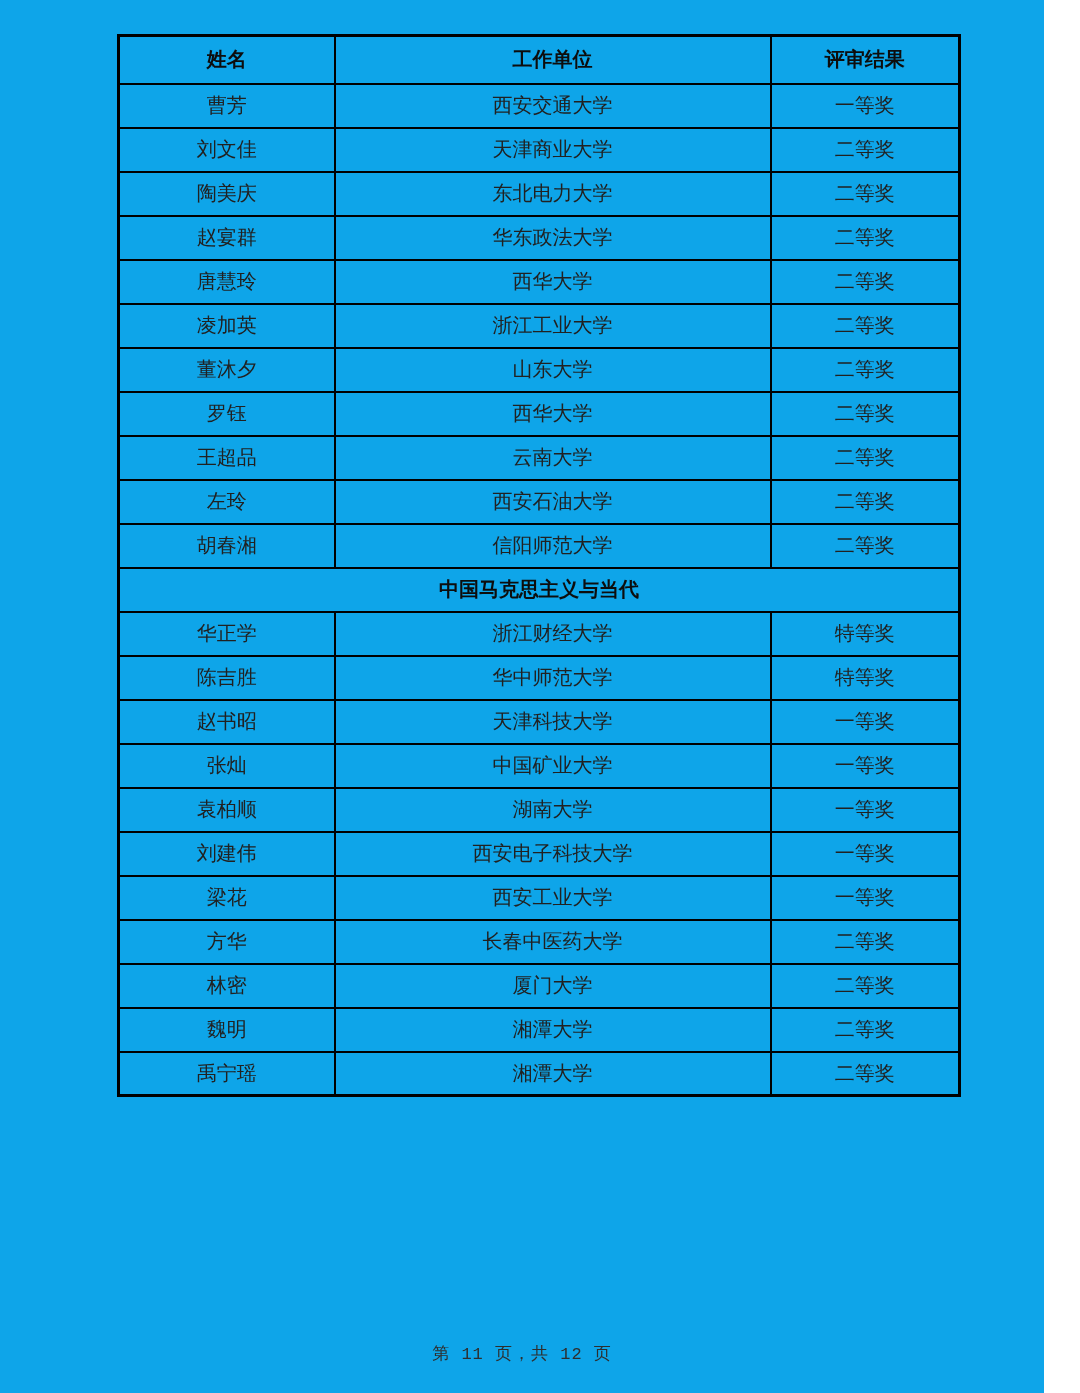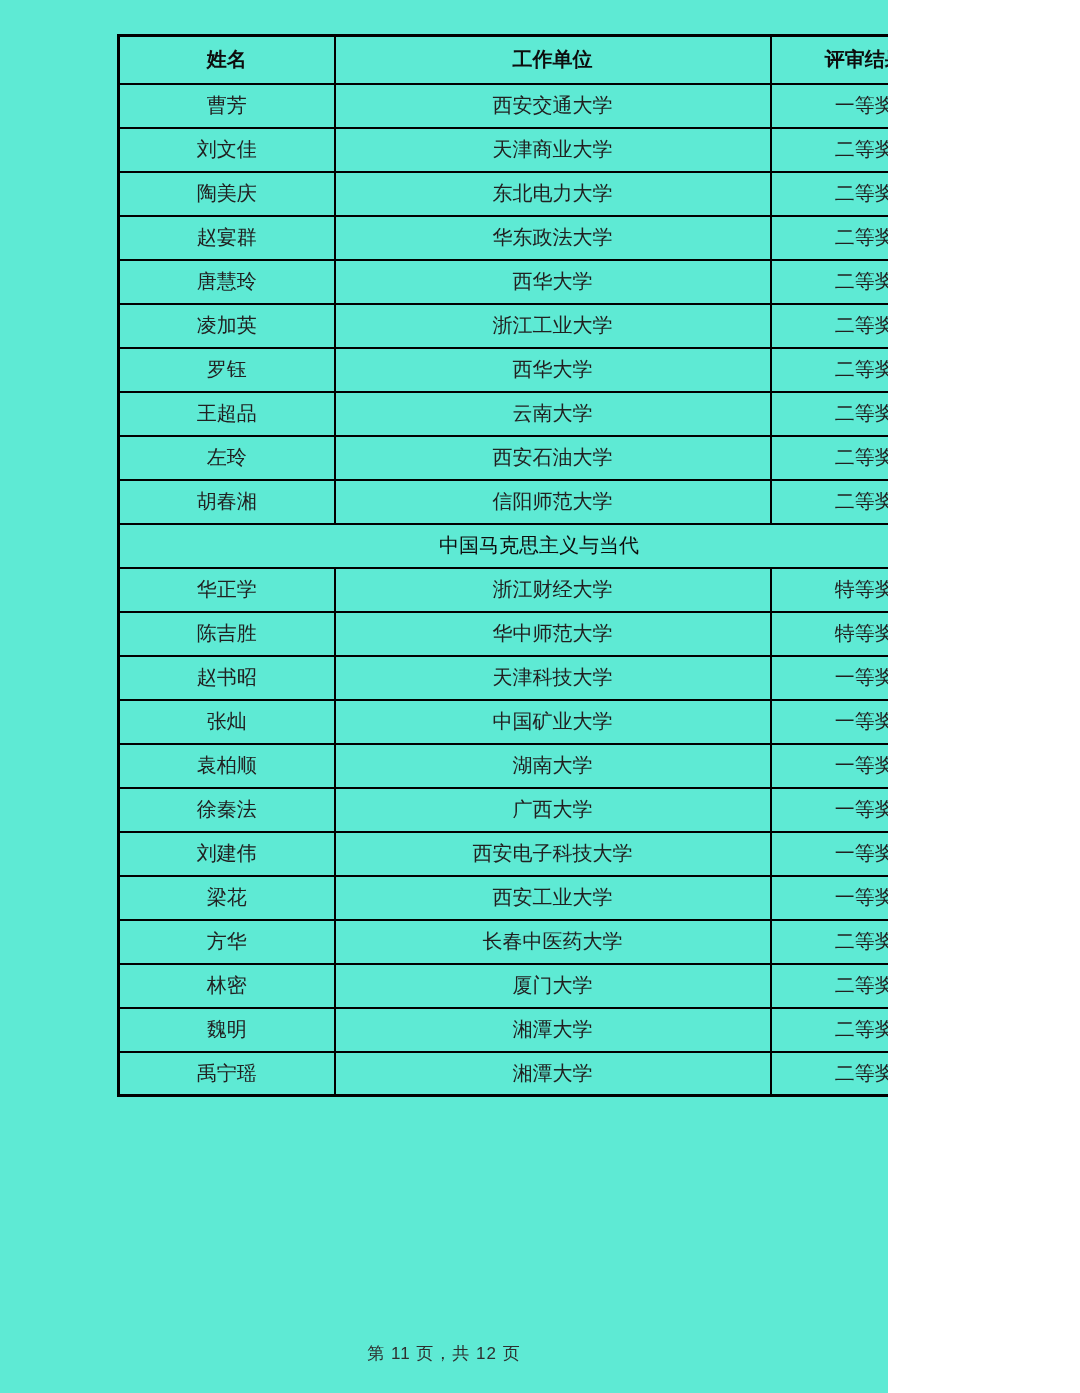--- a/index.html
+++ b/index.html
@@ -3,22 +3,22 @@
 <meta charset="utf-8">
 <style>
   * { margin: 0; padding: 0; box-sizing: border-box; }
   html, body {
     width: 1080px; height: 1393px;
     background: #ffffff;
     font-family: "Liberation Serif", "DejaVu Serif", serif;
   }
   .page {
     position: relative;
-    width: 888px; height: 1393px;
-    background: #5eead4;
+    width: 1044px; height: 1393px;
+    background: #0ea5e9;
     overflow: hidden;
   }
   table.award-table {
     position: absolute;
     left: 117px; top: 34px;
     width: 841px;
     border-collapse: collapse;
     table-layout: fixed;
     border: 3px solid #000;
   }
@@ -35,33 +35,33 @@
   .award-table thead th {
     height: 48px;
     font-family: "Liberation Sans", "DejaVu Sans", sans-serif;
     font-weight: bold;
     color: #0d0d0d;
     font-size: 20px;
   }
   .award-table tbody td { height: 44px; }
   .award-table td.section-cell {
     font-family: "Liberation Sans", "DejaVu Sans", sans-serif;
-    font-weight: normal;
+    font-weight: bold;
     color: #0d0d0d;
     font-size: 20px;
   }
   .page-footer {
     position: absolute;
     top: 1342px; left: 0;
     width: 100%;
     text-align: center;
     font-size: 17px;
     color: #2e2e2e;
     letter-spacing: 1px;
-    font-family: Liberation Sans, sans-serif;
+    font-family: Liberation Mono, monospace;
   }
 </style>
 </head>
 <body>
 
 <div class="page">
 
   <table class="award-table">
     <colgroup>
       <col style="width:216px">
@@ -101,20 +101,25 @@
           <td>唐慧玲</td>
           <td>西华大学</td>
           <td>二等奖</td>
         </tr>
         <tr>
           <td>凌加英</td>
           <td>浙江工业大学</td>
           <td>二等奖</td>
         </tr>
         <tr>
+          <td>董沐夕</td>
+          <td>山东大学</td>
+          <td>二等奖</td>
+        </tr>
+        <tr>
           <td>罗钰</td>
           <td>西华大学</td>
           <td>二等奖</td>
         </tr>
         <tr>
           <td>王超品</td>
           <td>云南大学</td>
           <td>二等奖</td>
         </tr>
         <tr>
@@ -149,25 +154,20 @@
           <td>张灿</td>
           <td>中国矿业大学</td>
           <td>一等奖</td>
         </tr>
         <tr>
           <td>袁柏顺</td>
           <td>湖南大学</td>
           <td>一等奖</td>
         </tr>
         <tr>
-          <td>徐秦法</td>
-          <td>广西大学</td>
-          <td>一等奖</td>
-        </tr>
-        <tr>
           <td>刘建伟</td>
           <td>西安电子科技大学</td>
           <td>一等奖</td>
         </tr>
         <tr>
           <td>梁花</td>
           <td>西安工业大学</td>
           <td>一等奖</td>
         </tr>
         <tr>

